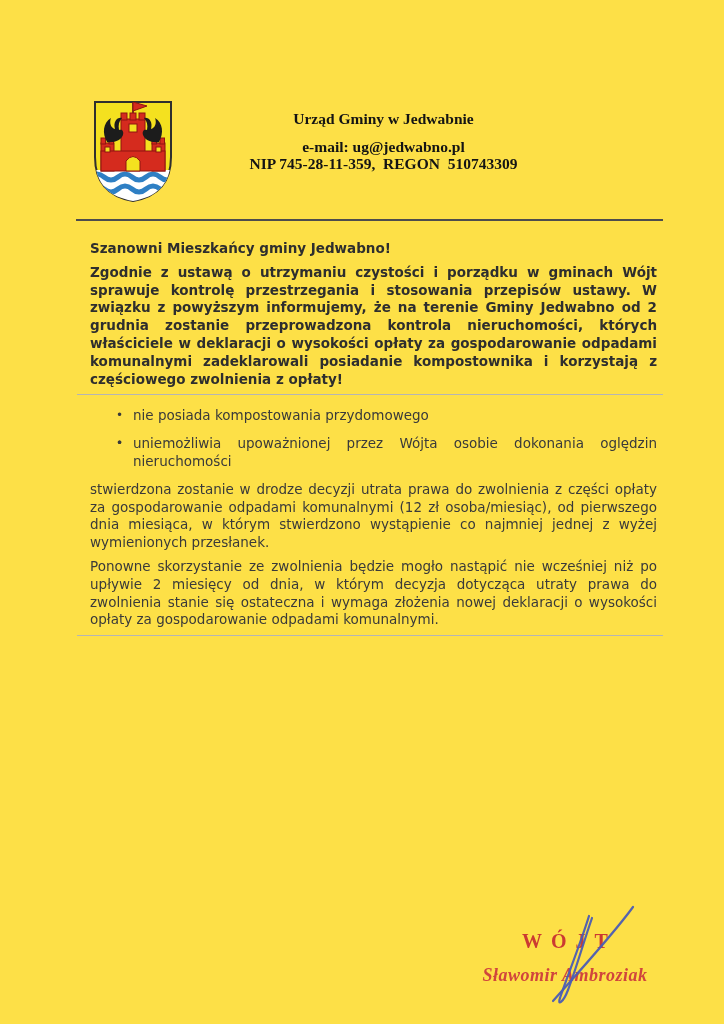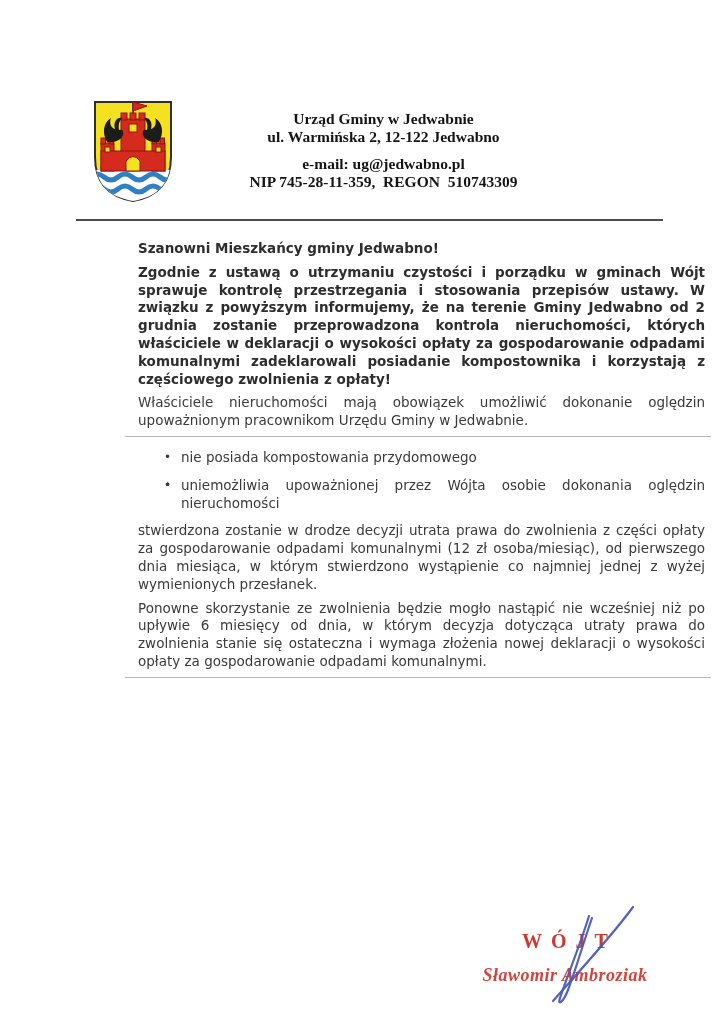--- a/index.html
+++ b/index.html
@@ -13,21 +13,21 @@
     --crest-red:#d52b1e;
     --crest-red-dark:#8f1510;
     --wave-blue:#2e7fc4;
     --rule-dark:#4d4d4d;
     --rule-light:#b5b5b5;
   }
   html,body{margin:0;padding:0;background:#e8e8e8;}
   .page{
     position:relative;
     width:724px;height:1024px;
-    background:#ffffff;
+    background:#fde047;
     margin:0 auto;
     overflow:hidden;
     font-family:"DejaVu Sans", sans-serif;
   }
   
   .crest{position:absolute;left:88px;top:97px;width:90px;height:108px;}
   .crest .shield{fill:var(--crest-yellow);stroke:#2f2f2f;stroke-width:2;}
   .crest .red{fill:var(--crest-red);stroke:var(--crest-red-dark);stroke-width:1;}
   .crest .yellowcut{fill:var(--crest-yellow);stroke:var(--crest-red-dark);stroke-width:1;}
   .crest .wave{fill:none;stroke:var(--wave-blue);stroke-width:5;}
@@ -41,21 +41,21 @@
   .h-line{font-size:15.5px;line-height:17.5px;white-space:pre-wrap;}
   .h-gap{height:10px;}
   .email{}
   .rule-dark{
     position:absolute;left:76px;right:61px;top:219px;height:2px;
     background:var(--rule-dark);
   }
   
   .content{
     position:absolute;left:90px;top:240px;width:567px;
-    font-size:13.5px;line-height:17.8px;color:var(--text-normal);margin-left:48px;
+    font-size:13.5px;line-height:17.8px;color:var(--text-normal);
   }
   .content p{margin:0 0 6px 0;}
   .just{text-align:justify;}
   .bold{font-weight:bold;color:var(--text-bold);}
   .salutation{text-align:left;}
   .rule-light{
     height:1px;background:var(--rule-light);border:none;
     margin:5px -6px 12px -13px;
   }
   .rule-light.second{margin:2px -6px 10px -13px;}
@@ -121,42 +121,40 @@
         <path class="yellowcut" d="M38,74 L38,64 Q45,55 52,64 L52,74 Z"></path>
       </g>
 
       <path class="bird" d="M19,45 C14,36 15,26 23,21 C21,26 23,31 27,32 C25,25 29,20 34,21 C31,24 30,28 31,33 C34,32 36,34 35,38 C33,43 27,46 19,45 Z"></path>
       <path class="bird" transform="matrix(-1,0,0,1,90,0)" d="M19,45 C14,36 15,26 23,21 C21,26 23,31 27,32 C25,25 29,20 34,21 C31,24 30,28 31,33 C34,32 36,34 35,38 C33,43 27,46 19,45 Z"></path>
     </g>
   </svg>
 
   <div class="header-text">
     <div class="h-line">Urząd Gminy w Jedwabnie</div>
-    <div class="h-line">ul. Warmińska 2, 12-122 Jedwabno</div>
     <div class="h-gap"></div>
     <div class="h-line"><span>e-mail: </span><span class="email">ug@jedwabno.pl</span></div>
     <div class="h-line">NIP 745-28-11-359,  REGON  510743309</div>
   </div>
 
   <div class="rule-dark"></div>
 
   <div class="content">
     <p class="bold salutation">Szanowni Mieszkańcy gminy Jedwabno!</p>
     <p class="bold just">Zgodnie z ustawą o utrzymaniu czystości i porządku w gminach Wójt sprawuje kontrolę przestrzegania i stosowania przepisów ustawy. W związku z powyższym informujemy, że na terenie Gminy Jedwabno od 2 grudnia zostanie przeprowadzona kontrola nieruchomości, których właściciele w deklaracji o wysokości opłaty za gospodarowanie odpadami komunalnymi zadeklarowali posiadanie kompostownika i korzystają z częściowego zwolnienia z opłaty!</p>
-    <p class="just">Właściciele nieruchomości mają obowiązek umożliwić dokonanie oględzin upoważnionym pracownikom Urzędu Gminy w Jedwabnie.</p>
 
     <hr class="rule-light">
 
     <ul class="conditions">
       <li><span class="dot">•</span><span>nie posiada kompostowania przydomowego</span></li>
       <li><span class="dot">•</span></li>
       <li><span class="dot">•</span><span>uniemożliwia upoważnionej przez Wójta osobie dokonania oględzin nieruchomości</span></li>
     </ul>
     <p class="just">stwierdzona zostanie w drodze decyzji utrata prawa do zwolnienia z części opłaty za gospodarowanie odpadami komunalnymi (12 zł osoba/miesiąc), od pierwszego dnia miesiąca, w którym stwierdzono wystąpienie co najmniej jednej z wyżej wymienionych przesłanek.</p>
-    <p class="just">Ponowne skorzystanie ze zwolnienia będzie mogło nastąpić nie wcześniej niż po upływie 6 miesięcy od dnia, w którym decyzja dotycząca utraty prawa do zwolnienia stanie się ostateczna i wymaga złożenia nowej deklaracji o wysokości opłaty za gospodarowanie odpadami komunalnymi.</p>
+    <p class="just">Ponowne skorzystanie ze zwolnienia będzie mogło nastąpić nie wcześniej niż po upływie 2 miesięcy od dnia, w którym decyzja dotycząca utraty prawa do zwolnienia stanie się ostateczna i wymaga złożenia nowej deklaracji o wysokości opłaty za gospodarowanie odpadami komunalnymi.</p>
 
     <hr class="rule-light second">
 
   </div>
 
   <div class="signature">
     <div class="sig-title">WÓJT</div>
     <div class="sig-name">Sławomir Ambroziak</div>
   </div>
   <svg class="pen" viewBox="0 0 110 112" xmlns="http://www.w3.org/2000/svg">

